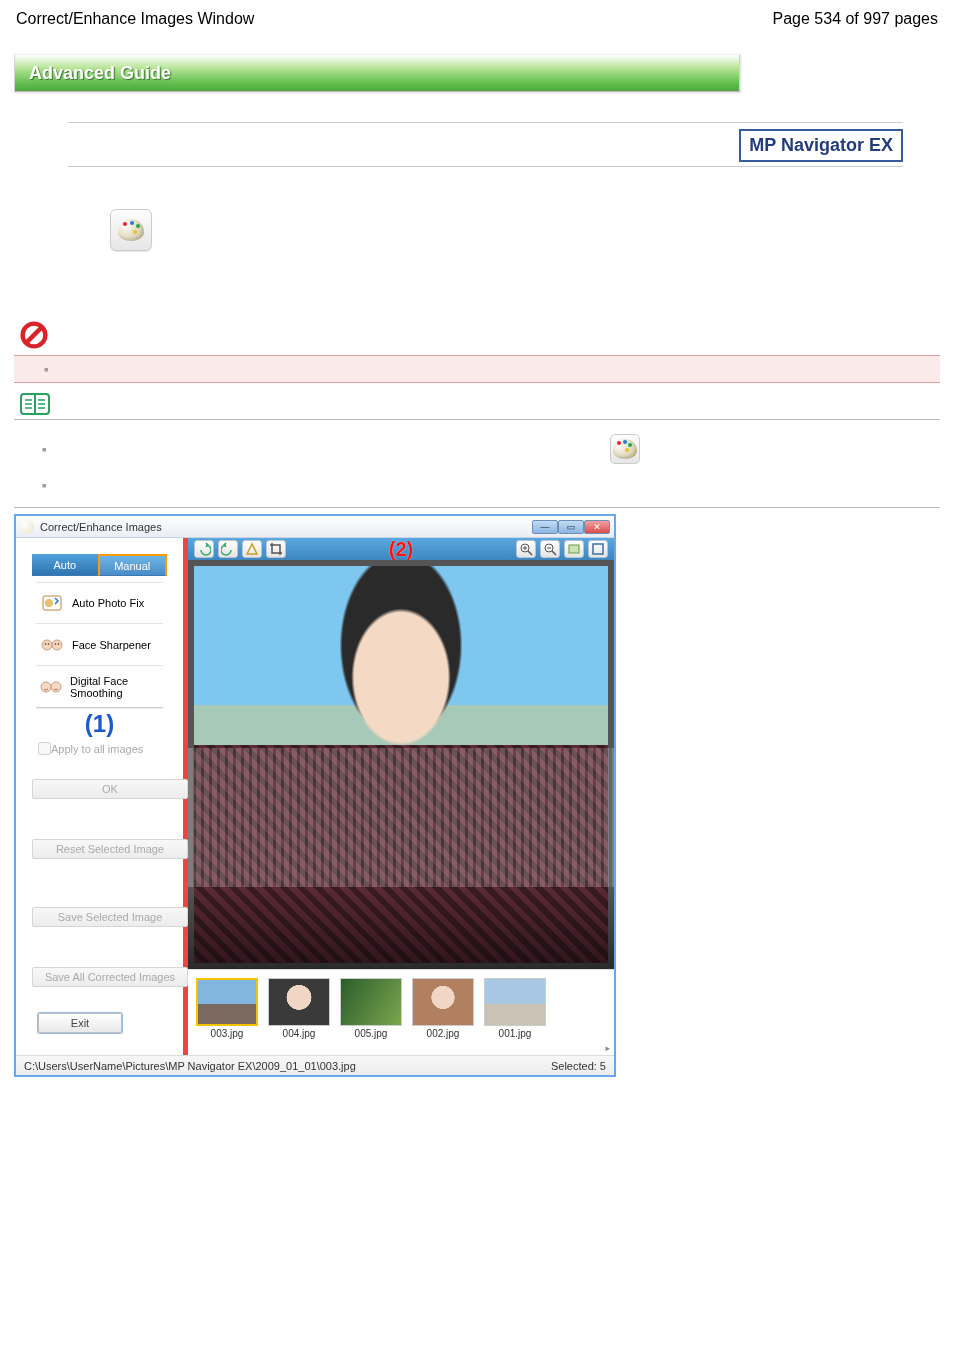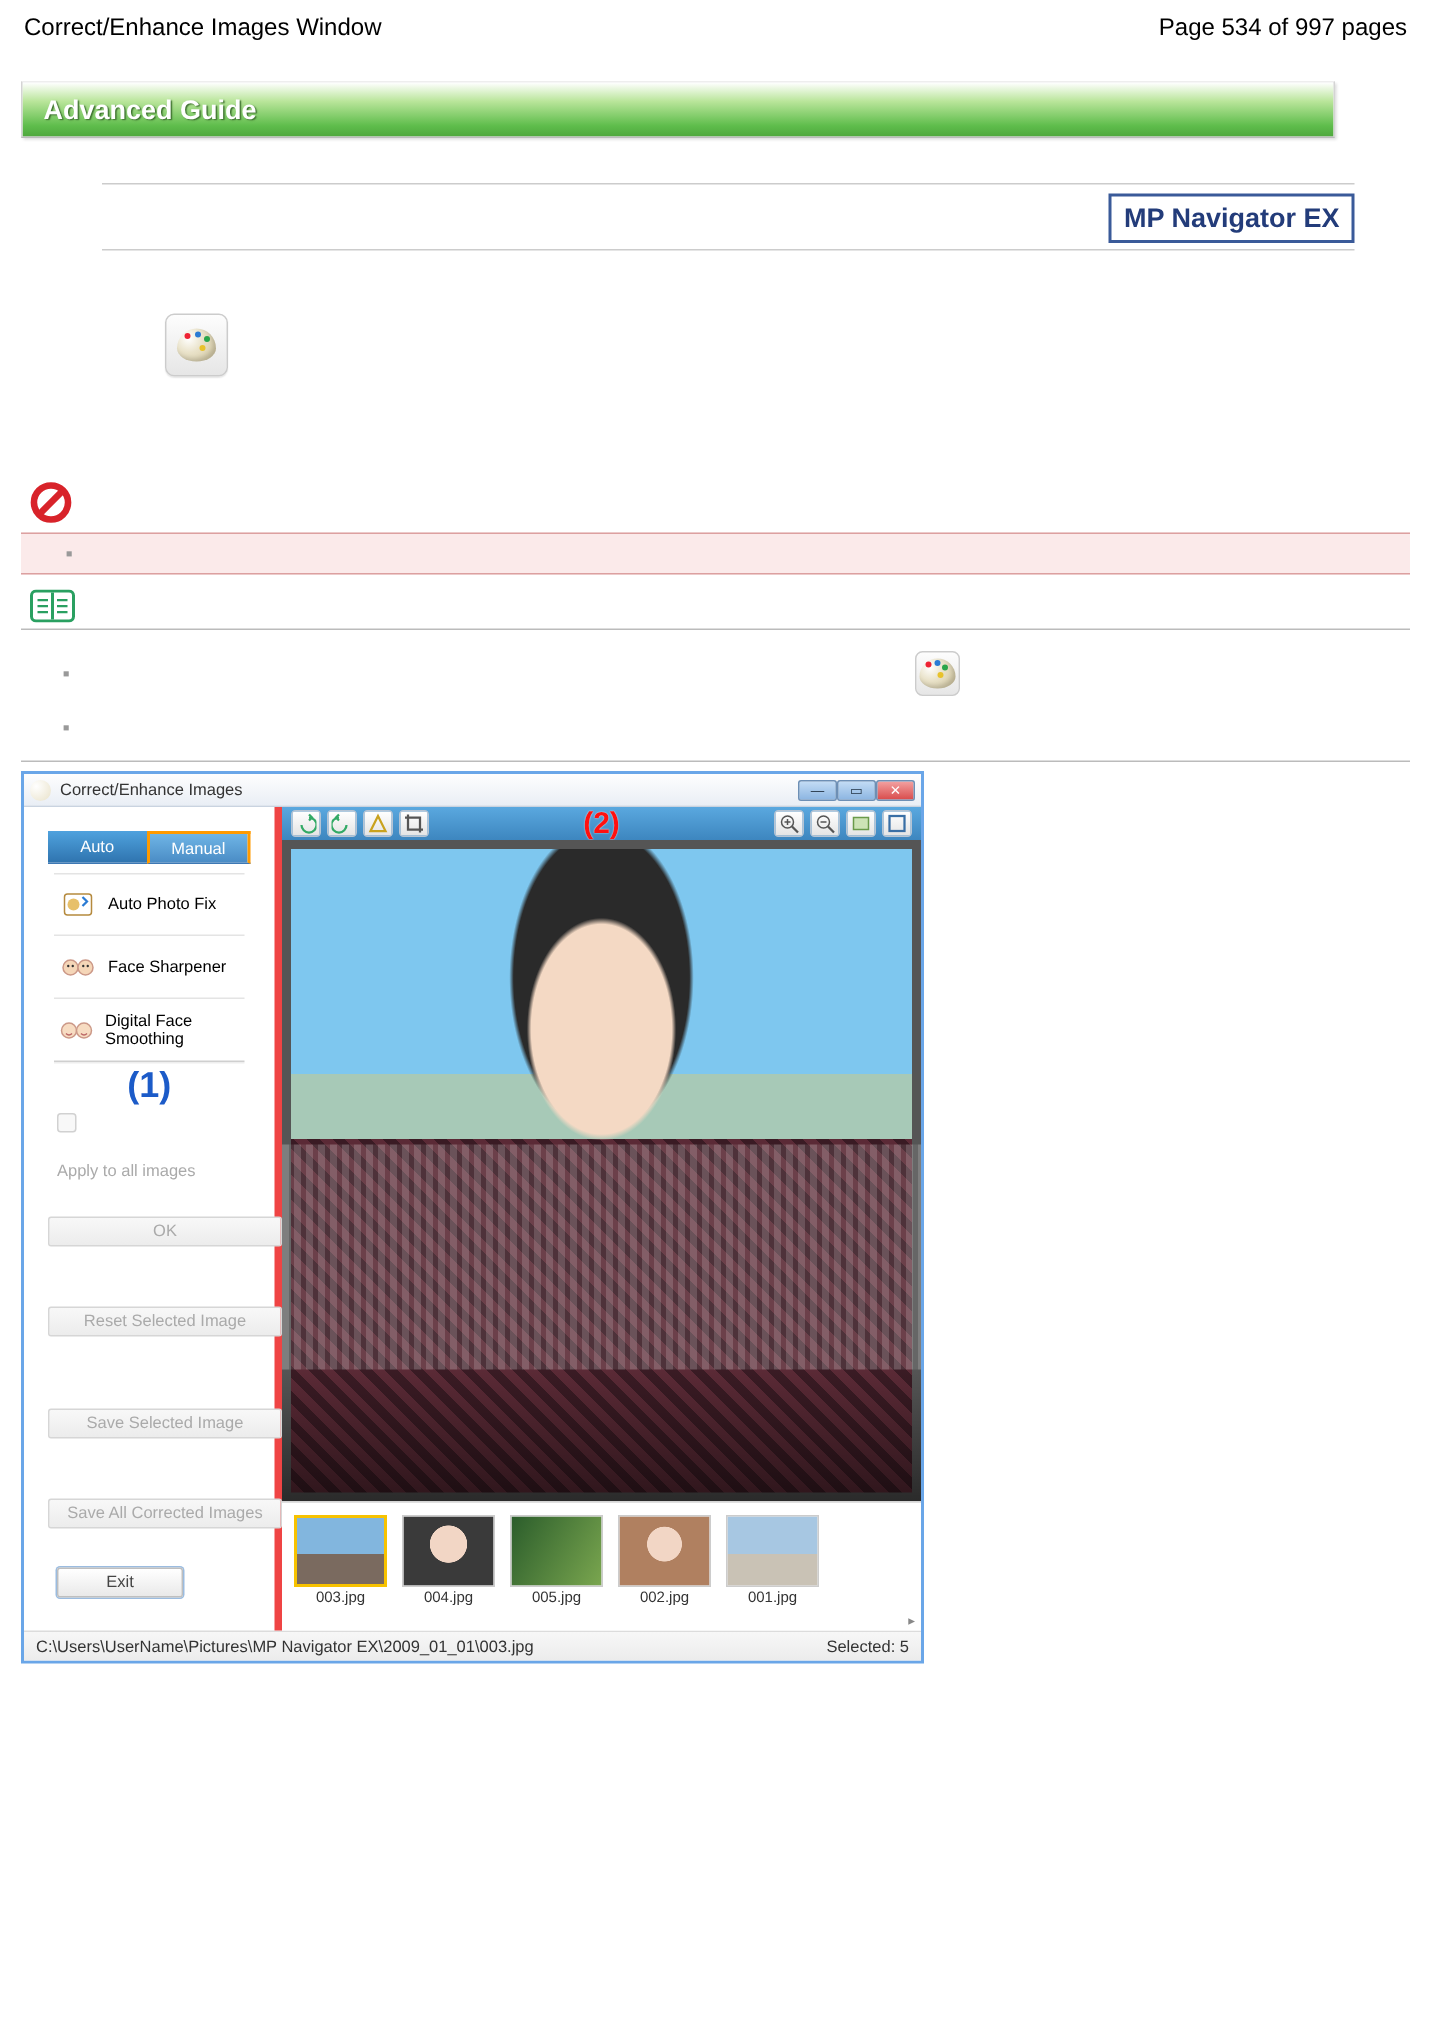--- a/index.html
+++ b/index.html
@@ -28,21 +28,21 @@
     border-bottom: 1px solid #bbb;
     background: linear-gradient(#ffffff 0%, #b9e59a 35%, #5fbd4c 80%, #4fa83d 100%);
     display: flex;
     align-items: center;
     padding-left: 14px;
     color: #fff;
     font-weight: bold;
     font-size: 18px;
     text-shadow: 1px 1px 1px #3a6e2c;
     box-shadow: 1px 1px 2px rgba(0,0,0,0.15);
-    width: 876px;
+    width: 726px;
   }
 
   .inner { width: 835px; margin: 0 auto 0 54px; }
   .hr-thin { border: none; border-top: 1px solid #ccc; margin: 30px 0 6px 0; }
 
   .mp-nav-box {
     float: right;
     border: 2px solid #3a5a99;
     padding: 4px 8px;
     font-weight: bold;
@@ -155,21 +155,21 @@
   }
   .tool-item:first-child { border-top: 1px solid #e4e4e4; }
   .tool-item:last-child { border-bottom: 1px solid #cfcfcf; box-shadow: 0 1px 0 #eee;}
   .tico-img { width: 24px; height: 18px; border-radius: 3px; background:#fff; display:flex;align-items:center;justify-content:center; }
 
   .section1 {
     flex: 1;
     display: flex; align-items: center; justify-content: center;
     color: #1c5bc8; font-weight: bold; font-size: 24px;
   }
-  .apply-row { padding: 4px 6px; font-size: 11px; color: #aaa; display:flex; align-items:flex-start; gap:20px;flex-direction:column;}
+  .apply-row { padding: 4px 6px; font-size: 11px; color: #aaa; display:flex; align-items:flex-end; gap:0;}
   .apply-row input { accent-color: #999; }
   .btn-dis {
     display: block; width: 156px; margin: 20px auto;
     height: 20px; font-size: 11px; color: #aaa;
     background: linear-gradient(#f8f8f8,#ececec);
     border: 1px solid #d6d6d6; border-radius: 2px;
   }
   .btn-exit {
     width: 84px; height: 20px; margin: 6px 0 6px 6px;
     background: linear-gradient(#fff,#e9e9e9);

